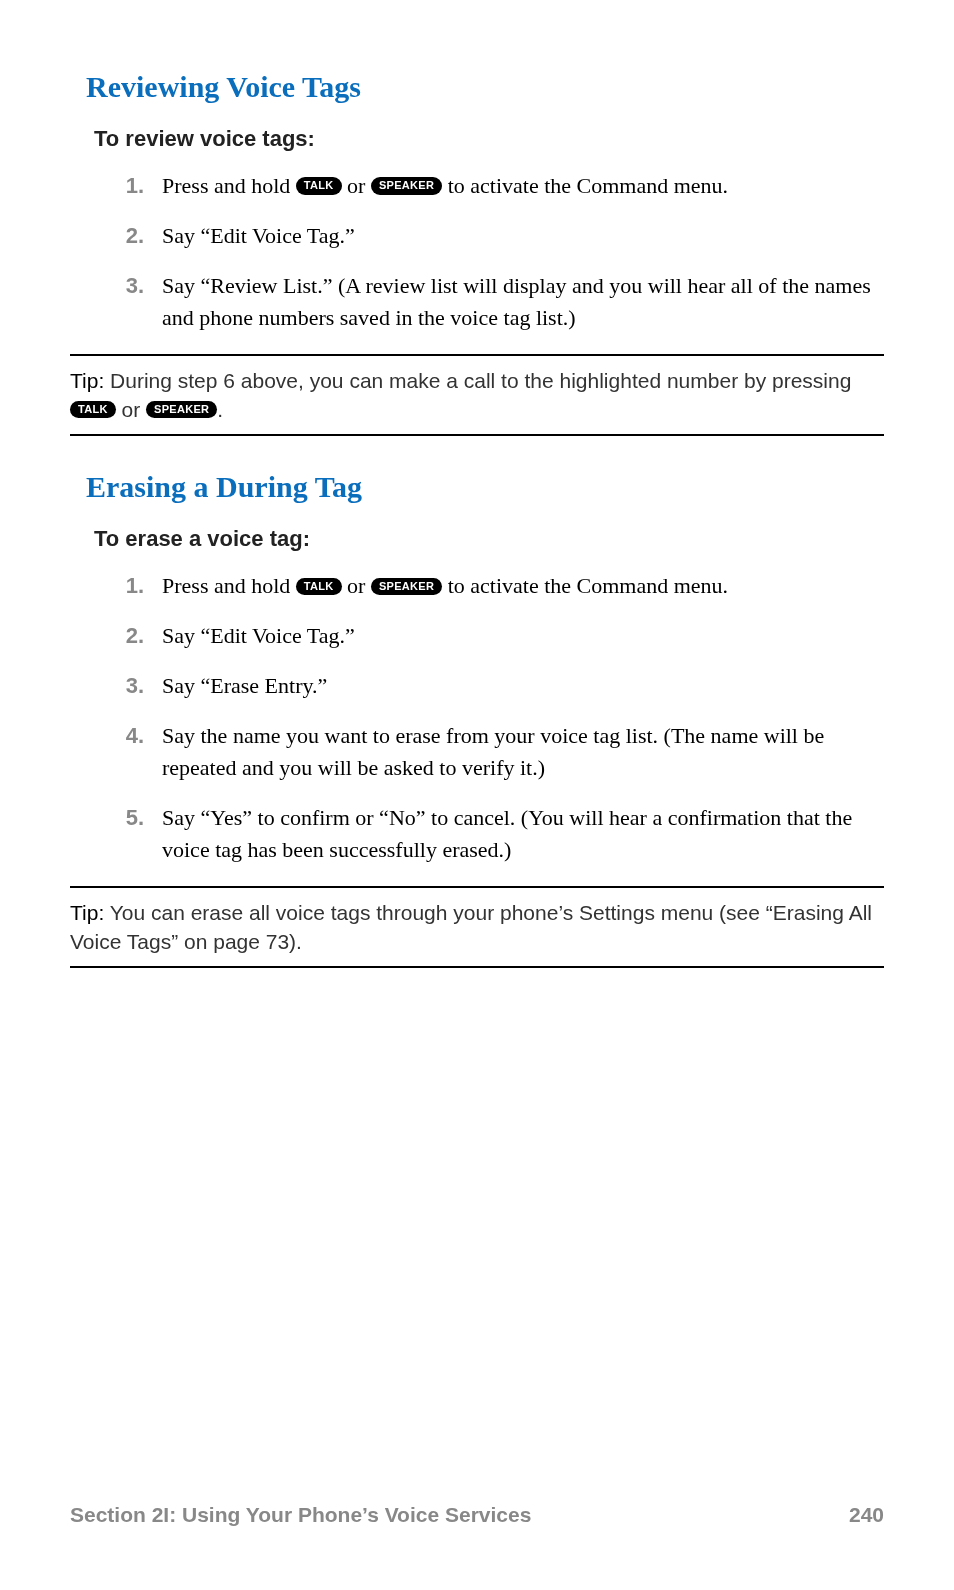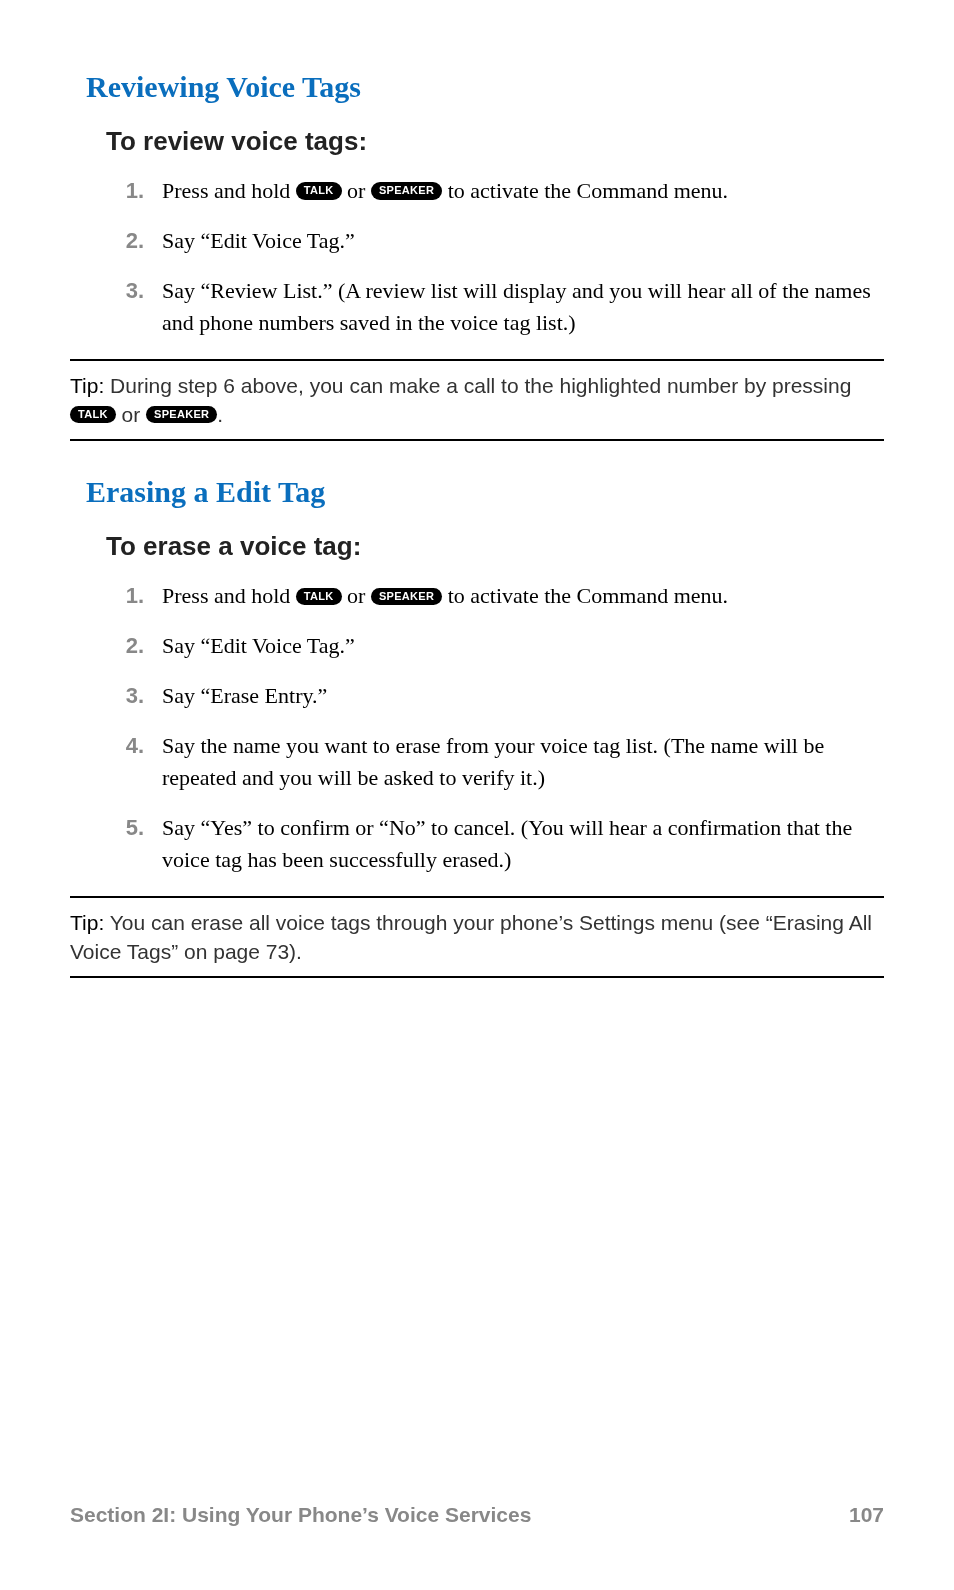--- a/index.html
+++ b/index.html
@@ -14,22 +14,22 @@
     font-family: Liberation Serif, serif;
     font-weight: 700;
     color: #0a6ebd;
     font-size: 30px;
     margin: 0 0 22px 0;
   }
   .subheading {
     font-family: 'Helvetica Neue', Helvetica, Arial, sans-serif;
     font-weight: 700;
     color: #222;
-    font-size: 26px;
-    margin: 0 0 18px 20px;
+    font-size: 22px;
+    margin: 0 0 18px 8px;
   }
   ol.steps {
     list-style: none;
     margin: 0 0 20px 0;
     padding: 0;
   }
   ol.steps > li {
     display: flex;
     align-items: baseline;
     margin-bottom: 18px;
@@ -112,21 +112,21 @@
     </li>
   </ol>
 </div>
 
 <div class="tip-box">
   <span class="tip-label">Tip:</span><span> During step 6 above, you can make a call to the highlighted number by pressing </span><span class="pill">TALK</span><span> or </span><span class="pill">SPEAKER</span><span>.</span>
 </div>
 
 <div class="content">
 
-  <h2 class="section-heading">Erasing a Edit Tag</h2>
+  <h2 class="section-heading">Erasing a During Tag</h2>
   <div class="subheading">To erase a voice tag:</div>
 
   <ol class="steps">
     <li>
       <span class="num">1.</span>
       <span class="body">
         <span>Press and hold </span><span class="pill">TALK</span><span> or </span><span class="pill">SPEAKER</span><span> to activate the Command menu.</span>
       </span>
     </li>
     <li>
@@ -147,14 +147,14 @@
     </li>
   </ol>
 </div>
 
 <div class="tip-box">
   <span class="tip-label">Tip:</span><span> You can erase all voice tags through your phone’s Settings menu (see “Erasing All Voice Tags” on page 73).</span>
 </div>
 
 <div class="footer">
   <span>Section 2I: Using Your Phone’s Voice Services</span>
-  <span>107</span>
+  <span>240</span>
 </div>
 
 </body></html>

